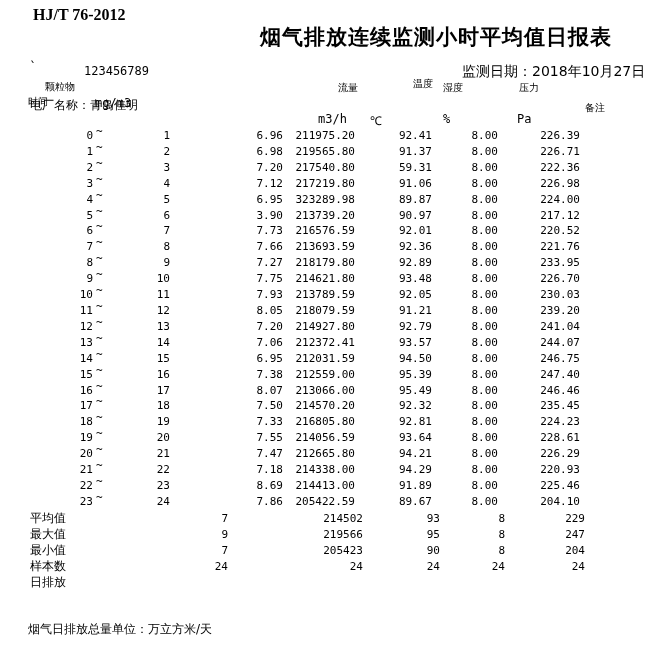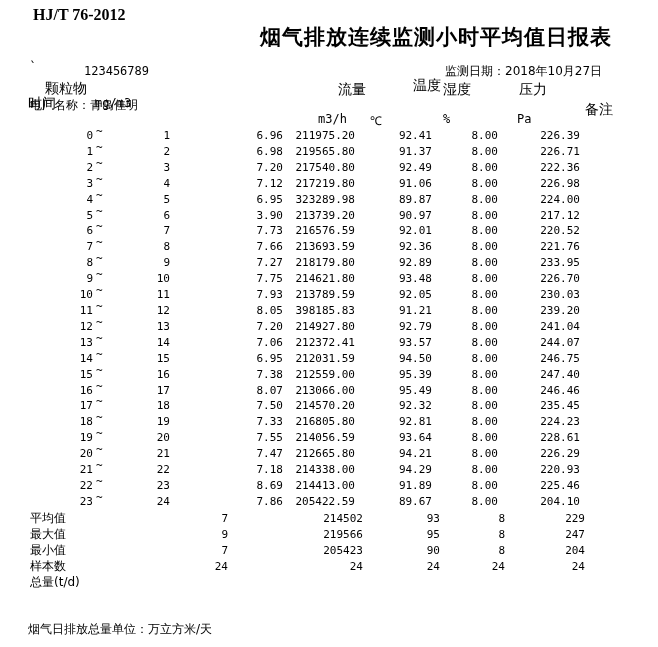--- a/index.html
+++ b/index.html
@@ -17,22 +17,22 @@
     font-family: "Liberation Serif", "DejaVu Serif", serif;
     font-weight: bold; font-size: 16px;
   }
   .title {
     left: 228px; top: 23px;
     font-weight: bold; font-size: 21px; letter-spacing: 1px; margin-left: 32px;
   }
   .plant-name { left: 30px; top: 49px; font-size: 12px; margin-top: 48px; }
   .plant-tick { left: 30px; top: 60px; font-size: 12px; }
   .plant-code { left: 84px; top: 64px; font-size: 12px; font-family: "DejaVu Sans Mono", monospace; }
-  .date { left: 445px; top: 63px; font-size: 12px; }
-  .hdr { font-size: 14px; font-family: Liberation Serif, serif; }
+  .date { left: 462px; top: 63px; font-size: 14px; }
+  .hdr { font-size: 10px; font-family: Liberation Serif, serif; }
   .hdr-pollutant { left: 45px; top: 80px; }
   .hdr-time { left: 28px; top: 95px; }
   .hdr-flow { left: 338px; top: 81px; }
   .hdr-temp { left: 413px; top: 77px; }
   .hdr-hum { left: 443px; top: 81px; }
   .hdr-press { left: 519px; top: 81px; }
   .hdr-remark { left: 585px; top: 101px; }
   .unit { font-size: 12px; font-family: "DejaVu Sans Mono", monospace; }
   .unit-dust { left: 95px; top: 96px; }
   .unit-flow { left: 293px; top: 112px; margin-left: 25px; }
@@ -114,21 +114,21 @@
     <span class="c c-hum">8.00</span>
     <span class="c c-press">226.71</span>
   </div>
 
   <div class="row">
     <span class="c c-from">2</span>
     <span class="c c-tilde">~</span>
     <span class="c c-to">3</span>
     <span class="c c-dust">7.20</span>
     <span class="c c-flow">217540.80</span>
-    <span class="c c-temp">92.49</span>
+    <span class="c c-temp">59.31</span>
     <span class="c c-hum">8.00</span>
     <span class="c c-press">222.36</span>
   </div>
 
   <div class="row">
     <span class="c c-from">3</span>
     <span class="c c-tilde">~</span>
     <span class="c c-to">4</span>
     <span class="c c-dust">7.12</span>
     <span class="c c-flow">217219.80</span>
@@ -212,21 +212,21 @@
     <span class="c c-temp">92.05</span>
     <span class="c c-hum">8.00</span>
     <span class="c c-press">230.03</span>
   </div>
 
   <div class="row">
     <span class="c c-from">11</span>
     <span class="c c-tilde">~</span>
     <span class="c c-to">12</span>
     <span class="c c-dust">8.05</span>
-    <span class="c c-flow">398185.83</span>
+    <span class="c c-flow">218079.59</span>
     <span class="c c-temp">91.21</span>
     <span class="c c-hum">8.00</span>
     <span class="c c-press">239.20</span>
   </div>
 
   <div class="row">
     <span class="c c-from">12</span>
     <span class="c c-tilde">~</span>
     <span class="c c-to">13</span>
     <span class="c c-dust">7.20</span>
@@ -387,24 +387,24 @@
 
   <div class="srow">
     <span class="c s-label">样本数</span>
     <span class="c s-dust">24</span>
     <span class="c s-flow">24</span>
     <span class="c s-temp">24</span>
     <span class="c s-hum">24</span>
     <span class="c s-press">24</span>
   </div>
 
-
   <div class="srow">
-    <span class="c s-label">总量(t/d)</span>
+    <span class="c s-label">日排放</span>
     <span class="c s-dust"></span>
     <span class="c s-flow"></span>
     <span class="c s-temp"></span>
     <span class="c s-hum"></span>
     <span class="c s-press"></span>
   </div>
+
 </div>
 
 <div class="abs footer">烟气日排放总量单位：万立方米/天</div>
 
 </body></html>

